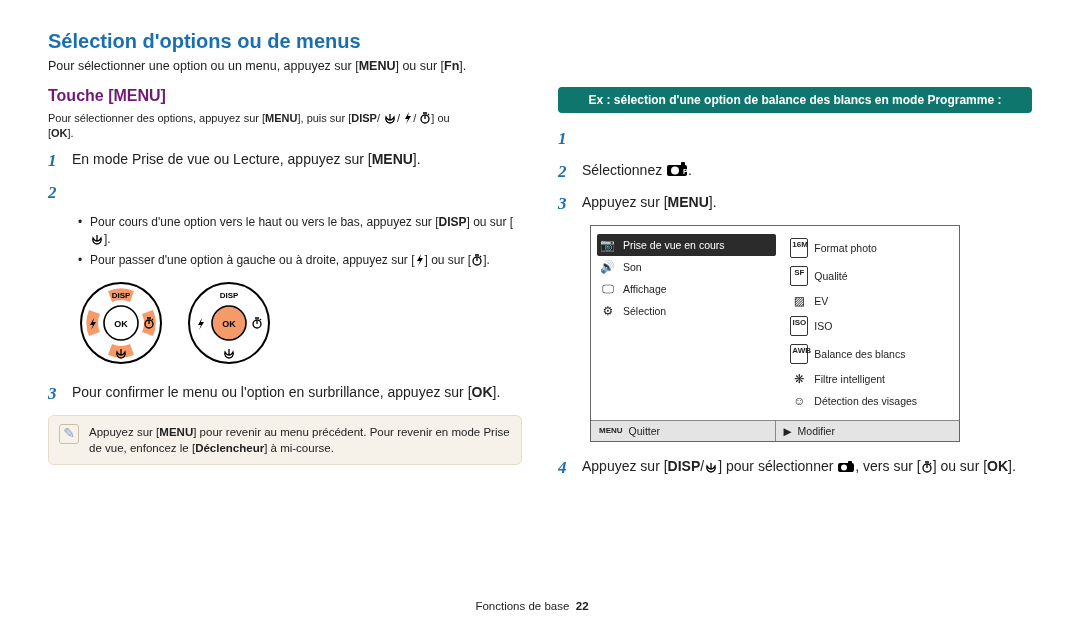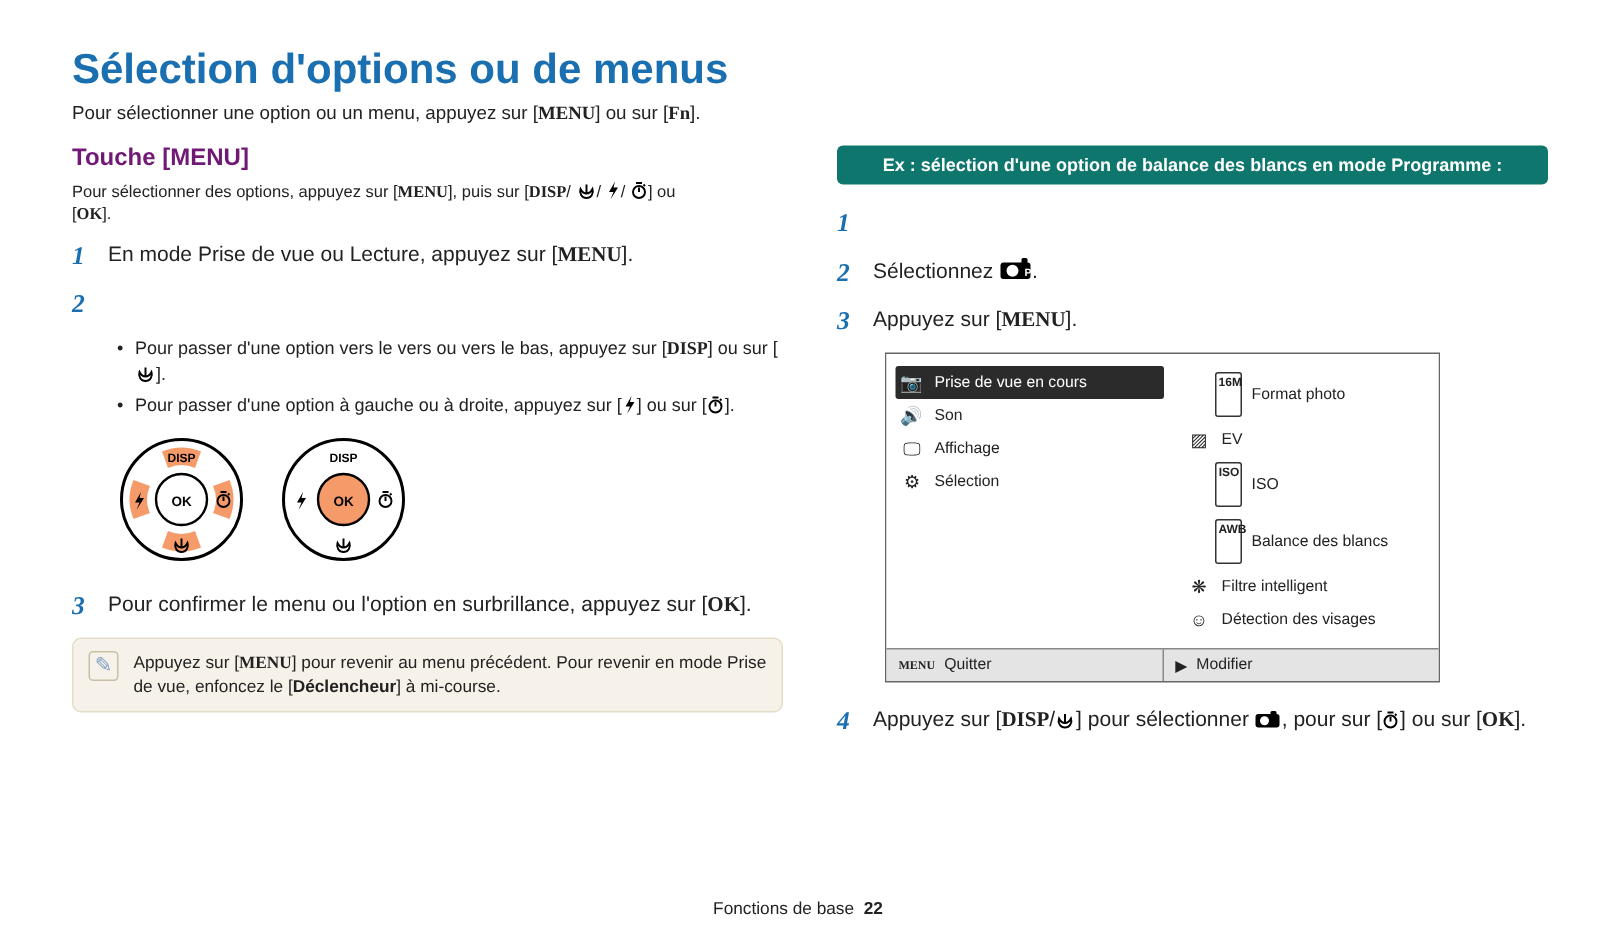--- a/index.html
+++ b/index.html
@@ -7,21 +7,21 @@
     font-family: Arial, Helvetica, sans-serif;
     font-size: 13px;
     color: #222;
     width: 1080px;
     height: 630px;
     padding: 30px 48px 0 48px;
     position: relative;
   }
   .title {
     color: #1a6fb0;
-    font-size: 28px;
+    font-size: 20px;
     font-weight: bold;
     margin-bottom: 6px;
   }
   .intro {
     font-size: 12.5px;
     margin-bottom: 14px;
   }
   .columns {
     display: flex;
     gap: 36px;
@@ -65,21 +65,21 @@
     line-height: 1.4;
     margin-bottom: 4px;
   }
   .bullets li::before {
     content: "•";
     position: absolute;
     left: 0;
   }
   .key {
     font-weight: bold;
-    font-family: Liberation Serif, serif;
+    font-family: Liberation Sans, sans-serif;
   }
   .btn-icon {
     display: inline-block;
     vertical-align: -2px;
   }
   .dials {
     display: flex;
     gap: 18px;
     margin: 8px 0 14px 28px;
   }
@@ -145,23 +145,22 @@
     width: 18px;
     text-align: center;
     font-size: 12px;
   }
   .shot-item .ic.box {
     border: 1px solid #333;
     border-radius: 2px;
     font-size: 8px;
     padding: 0 1px;
     line-height: 11px;
-    height: 30px;
-    font-weight: bold;
-    margin-left: 20px;
+    height: 20px;
+    font-weight: bold;
   }
   .shot-footer {
     display: flex;
     border-top: 1px solid #888;
     background: #e4e4e4;
     font-size: 10.5px;
   }
   .shot-footer-cell {
     flex: 1;
     display: flex;
@@ -211,21 +210,21 @@
         <span>En mode Prise de vue ou Lecture, appuyez sur [</span><span class="key">MENU</span><span>].</span>
       </div>
     </div>
 
     <div class="step-row">
       <span class="step-num">2</span>
     </div>
 
     <ul class="bullets">
       <li>
-        <span>Pour passer d'une option vers le vers ou vers le bas, appuyez sur [</span><span class="key">DISP</span><span>] ou sur [</span><svg class="btn-icon" width="14" height="12">
+        <span>Pour cours d'une option vers le haut ou vers le bas, appuyez sur [</span><span class="key">DISP</span><span>] ou sur [</span><svg class="btn-icon" width="14" height="12">
             <path d="M7 11 C4 11 2 8 3 5 C4 7 6 8 7 8 C8 8 10 7 11 5 C12 8 10 11 7 11 Z M7 2 L7 8" stroke="#000" stroke-width="1.3" fill="none"></path>
           </svg><span>].</span>
       </li>
       <li>
         <span>Pour passer d'une option à gauche ou à droite, appuyez sur [</span><svg class="btn-icon" width="10" height="12">
             <path d="M6 0 L2 7 L5 7 L3 12 L8 4 L5 4 Z" fill="#000"></path>
           </svg><span>] ou sur [</span><svg class="btn-icon" width="12" height="12">
             <circle cx="6" cy="7" r="4" stroke="#000" fill="none" stroke-width="1.3"></circle>
             <path d="M6 7 L6 4 M4 1 L8 1 M9 2 L10 3" stroke="#000" stroke-width="1.3"></path>
           </svg><span>].</span>
@@ -323,20 +322,24 @@
             <span class="ic">⚙</span>
             <span>Sélection</span>
           </div>
         </div>
         <div class="shot-right">
           <div class="shot-item">
               <span class="ic box">16M</span>
               <span>Format photo</span>
             </div>
           <div class="shot-item">
+              <span class="ic box">SF</span>
+              <span>Qualité</span>
+            </div>
+          <div class="shot-item">
               <span class="ic">▨</span>
               <span>EV</span>
             </div>
           <div class="shot-item">
               <span class="ic box">ISO</span>
               <span>ISO</span>
             </div>
           <div class="shot-item">
               <span class="ic box">AWB</span>
               <span>Balance des blancs</span>
@@ -365,21 +368,21 @@
 
     <div class="step-row">
       <span class="step-num">4</span>
       <div>
         <span>Appuyez sur [</span><span class="key">DISP</span><span>/</span><svg class="btn-icon" width="14" height="12">
             <path d="M7 11 C4 11 2 8 3 5 C4 7 6 8 7 8 C8 8 10 7 11 5 C12 8 10 11 7 11 Z M7 2 L7 8" stroke="#000" stroke-width="1.3" fill="none"></path>
           </svg><span>] pour sélectionner </span><svg class="btn-icon" width="18" height="13" viewBox="0 0 18 13">
             <rect x="1" y="3" width="16" height="9" rx="2" fill="#000"></rect>
             <rect x="11" y="1" width="4" height="3" rx="1" fill="#000"></rect>
             <circle cx="7" cy="7.5" r="3" fill="#fff"></circle>
-          </svg><span>, pour sur [</span><svg class="btn-icon" width="12" height="12">
+          </svg><span>, vers sur [</span><svg class="btn-icon" width="12" height="12">
             <circle cx="6" cy="7" r="4" stroke="#000" fill="none" stroke-width="1.3"></circle>
             <path d="M6 7 L6 4 M4 1 L8 1 M9 2 L10 3" stroke="#000" stroke-width="1.3"></path>
           </svg><span>] ou sur [</span><span class="key">OK</span><span>].</span>
       </div>
     </div>
   </div>
 </div>
 
 <div class="page-footer">
   <span>Fonctions de base</span>&nbsp;&nbsp;<b>22</b>

